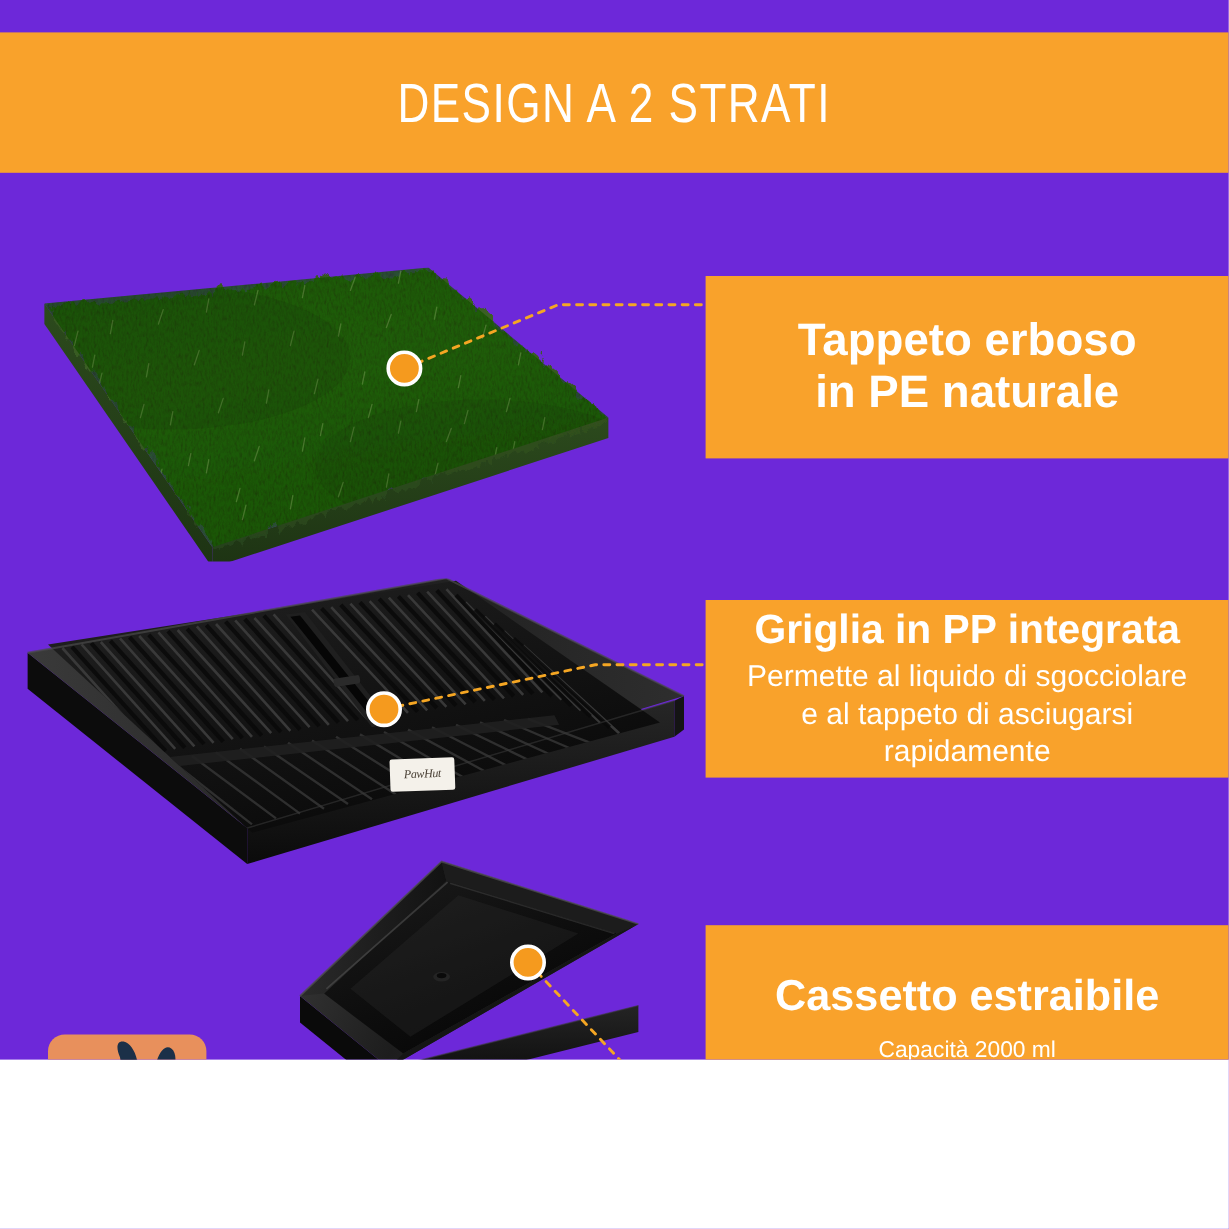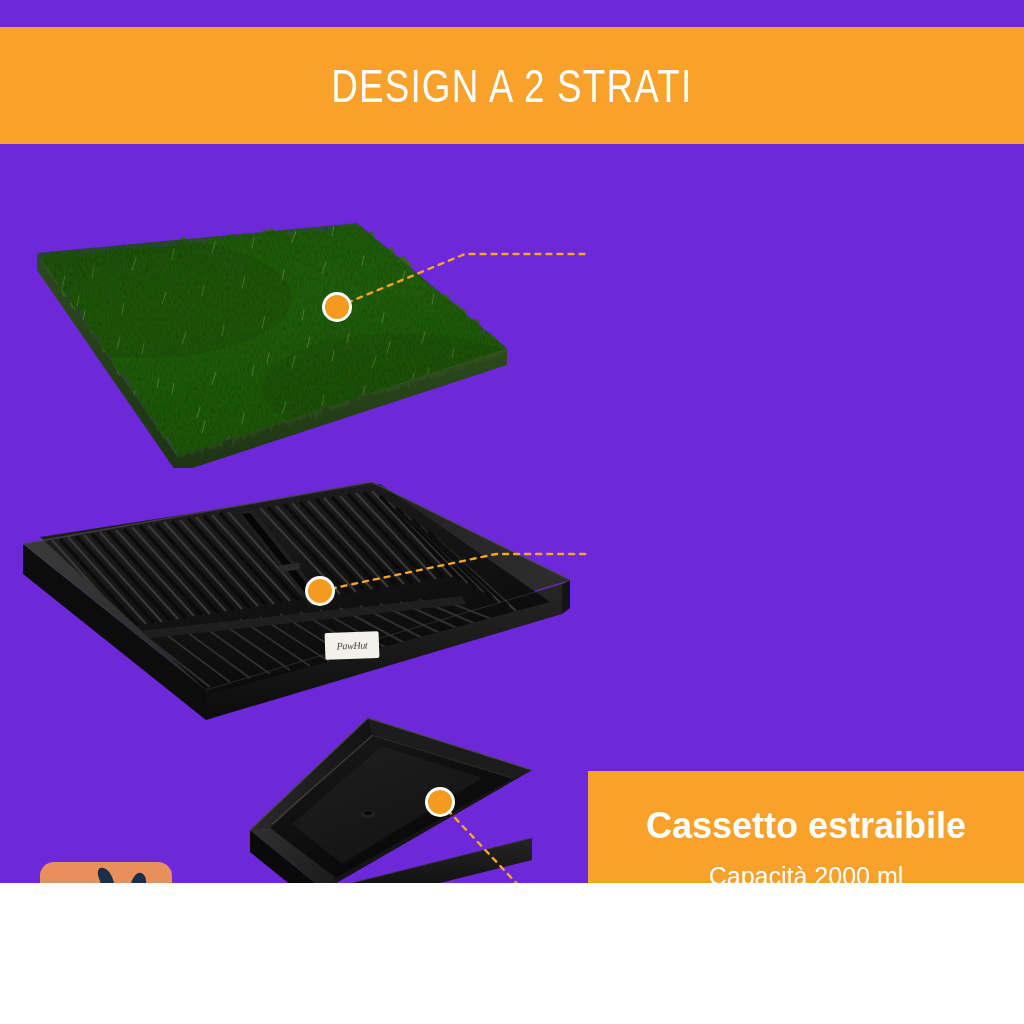--- a/index.html
+++ b/index.html
@@ -47,21 +47,21 @@
     font-weight:400;
     line-height:1.24;
   }
   #card-1{left:588px;top:230px;width:436px;height:152px;}
   #card-1 .card-title{font-size:38px;}
   #card-2{left:588px;top:500px;width:436px;height:148px;}
   #card-2 .card-title{font-size:34px;margin-bottom:5px;}
   #card-2 .card-body{font-size:25px;}
   #card-3{left:588px;top:771px;width:436px;height:158px;}
   #card-3 .card-title{font-size:36px;margin-bottom:12px;}
-  #card-3 .card-body{font-size:25px;line-height:1.5;}
+  #card-3 .card-body{font-size:19px;line-height:1.5;}
 
   
   .connectors{position:absolute;left:0;top:0;width:1024px;height:1024px;pointer-events:none;}
 
   
   .product{position:absolute;}
 
   
   #grass{left:22px;top:218px;width:500px;height:250px;}
 
@@ -392,21 +392,35 @@
   <svg class="connectors" xmlns="http://www.w3.org/2000/svg">
     <polyline points="337,307 465,254 588,254" fill="none" stroke="#F5A623" stroke-width="2.4" stroke-dasharray="5 6" stroke-linecap="round"></polyline>
     <polyline points="320,591 496,554 588,554" fill="none" stroke="#F5A623" stroke-width="2.4" stroke-dasharray="5 6" stroke-linecap="round"></polyline>
     <polyline points="440,802 521,888 588,888" fill="none" stroke="#F5A623" stroke-width="2.4" stroke-dasharray="5 6" stroke-linecap="round"></polyline>
   </svg>
 
   <div class="dot" id="dot-1"></div>
   <div class="dot" id="dot-2"></div>
   <div class="dot" id="dot-3"></div>
 
-
+  <div class="card" id="card-1">
+    <div class="card-title">
+      <div>Tappeto erboso</div>
+      <div>in PE naturale</div>
+    </div>
+  </div>
+
+  <div class="card" id="card-2">
+    <div class="card-title">Griglia in PP integrata</div>
+    <div class="card-body">
+      <div>Permette al liquido di sgocciolare</div>
+      <div>e al tappeto di asciugarsi</div>
+      <div>rapidamente</div>
+    </div>
+  </div>
 
   <div class="card" id="card-3">
     <div class="card-title">Cassetto estraibile</div>
     <div class="card-body">
       <div>Capacità 2000 ml</div>
     </div>
   </div>
 
   <div id="brand-logo">
     <svg width="132" height="131" viewBox="0 0 132 131" xmlns="http://www.w3.org/2000/svg">

